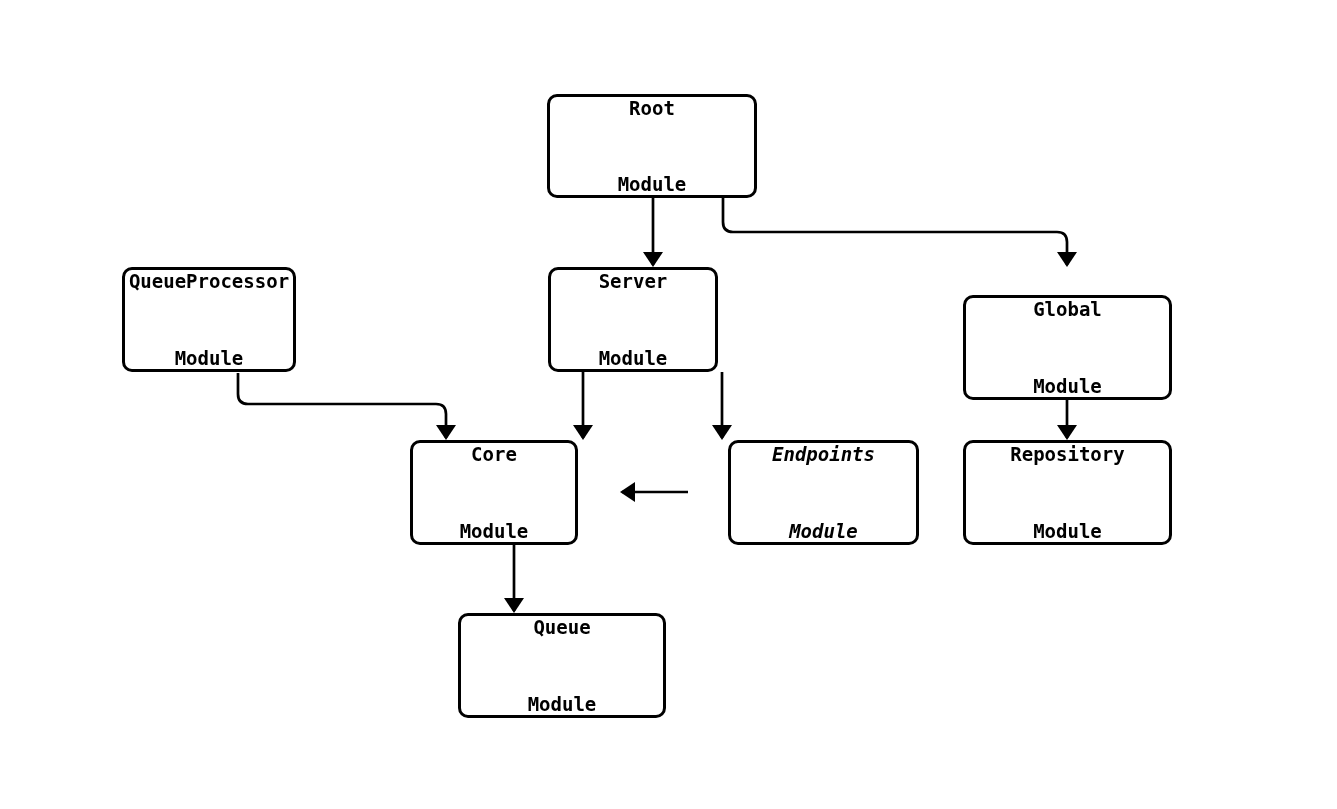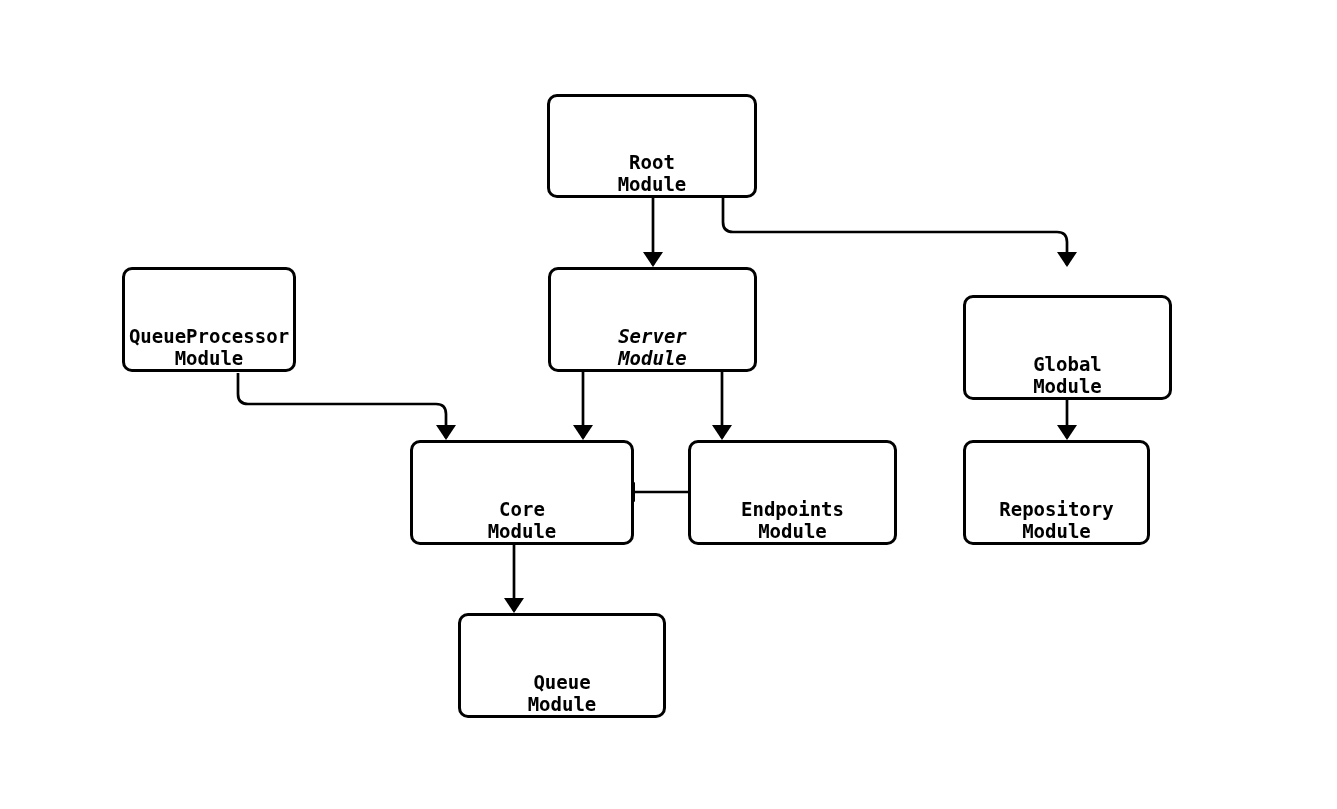--- a/index.html
+++ b/index.html
@@ -29,21 +29,21 @@
     stroke-width: 2.7px;
   }
   .node {
     position: absolute;
     background: var(--node_fill);
     border: 3px solid var(--line);
     border-radius: 10px;
     display: flex;
     flex-direction: column;
     align-items: center;
-    justify-content: flex-end;
+    justify-content: space-between;
     text-align: center;
     font-family: "DejaVu Sans Mono", "Liberation Mono", monospace;
     font-weight: bold;
     font-size: 19px;
     line-height: 22px;
     color: var(--text);
   }
 </style>
 </head>
 <body>
@@ -77,41 +77,41 @@
   <div class="node" style="left:547px; top:94px; width:210px; height:104px;">
     <span>Root</span>
     <span>Module</span>
   </div>
 
   <div class="node" style="left:122px; top:267px; width:174px; height:105px;">
     <span>QueueProcessor</span>
     <span>Module</span>
   </div>
 
-  <div class="node" style="left:548px; top:267px; width:209px; height:105px;font-style:italic;">
+  <div class="node" style="left:548px; top:267px; width:170px; height:105px;">
     <span>Server</span>
     <span>Module</span>
   </div>
 
   <div class="node" style="left:963px; top:267px; width:209px; height:105px;margin-top:28px;">
     <span>Global</span>
     <span>Module</span>
   </div>
 
-  <div class="node" style="left:410px; top:440px; width:224px; height:105px;">
+  <div class="node" style="left:410px; top:440px; width:168px; height:105px;">
     <span>Core</span>
     <span>Module</span>
   </div>
 
-  <div class="node" style="left:688px; top:440px; width:209px; height:105px;">
+  <div class="node" style="left:728px; top:440px; width:191px; height:105px;font-style:italic;">
     <span>Endpoints</span>
     <span>Module</span>
   </div>
 
-  <div class="node" style="left:963px; top:440px; width:187px; height:105px;">
+  <div class="node" style="left:963px; top:440px; width:209px; height:105px;">
     <span>Repository</span>
     <span>Module</span>
   </div>
 
   <div class="node" style="left:410px; top:613px; width:208px; height:105px;margin-left:48px;">
     <span>Queue</span>
     <span>Module</span>
   </div>
 
 </div>

